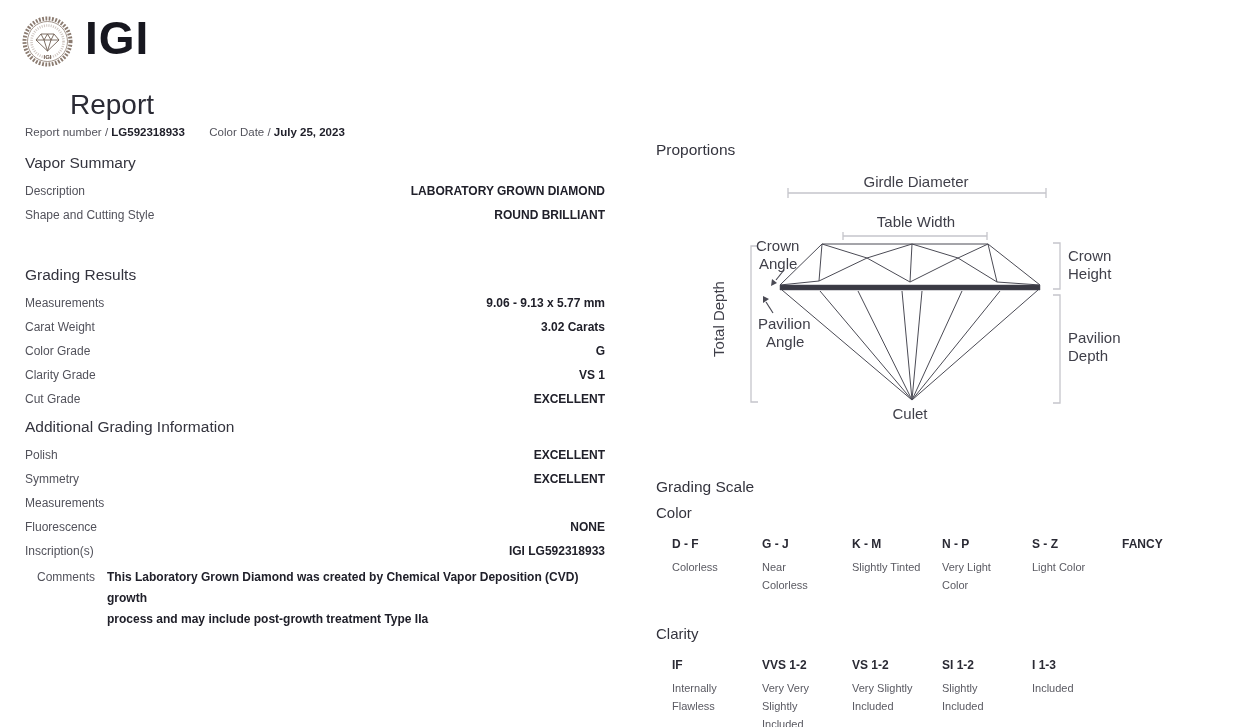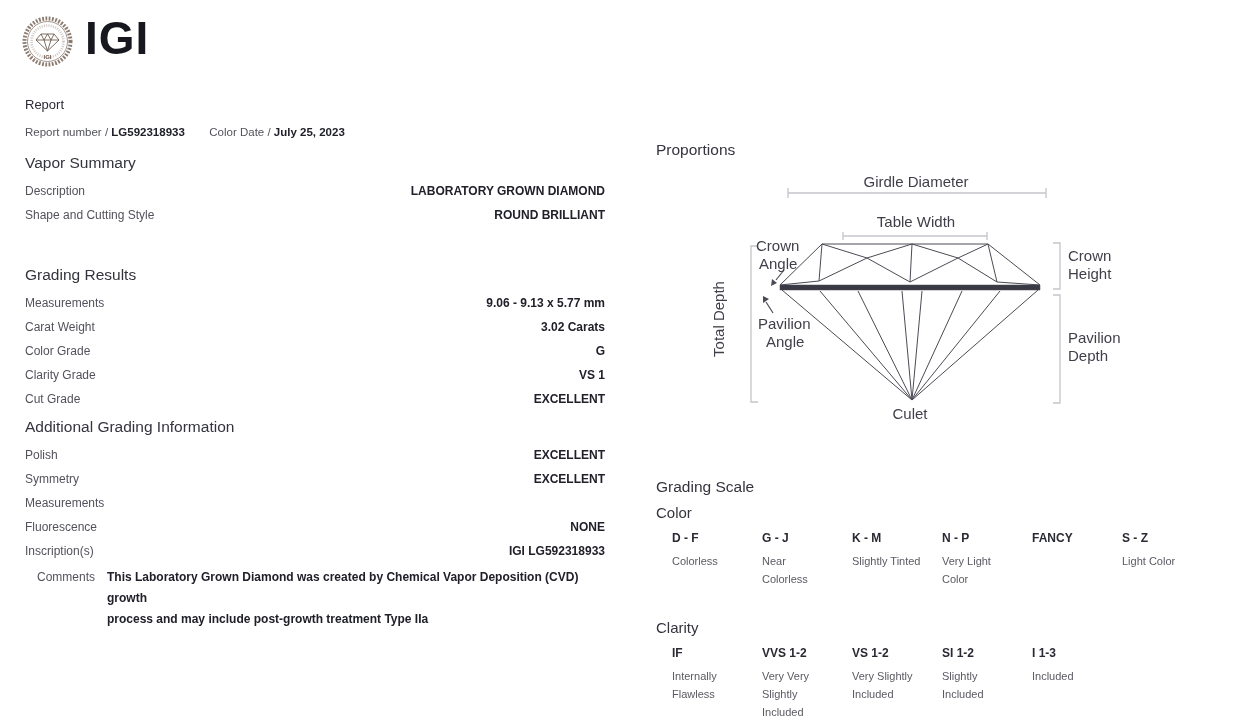--- a/index.html
+++ b/index.html
@@ -6,42 +6,42 @@
   html,body { width:1251px; height:727px; background:#ffffff; overflow:hidden;
               font-family:"Liberation Sans","DejaVu Sans",sans-serif; }
   .page { position:relative; width:1251px; height:727px; background:#fff; }
 
   
   .brand { position:absolute; left:21px; top:15px; display:flex; align-items:flex-start; gap:11px; }
   .wordmark { font-size:46px; font-weight:bold; letter-spacing:1px; color:#17171f; line-height:1; }
 
   
   .left-col { position:absolute; left:25px; top:93px; width:580px; }
-  .h1 { font-size:13px; font-weight:500; color:#2b2b35; line-height:24px; margin-bottom:8px; }
+  .h1 { font-size:28px; font-weight:500; color:#2b2b35; line-height:24px; margin-bottom:8px;margin-left:45px; }
   .meta { font-size:11.5px; color:#52525b; line-height:14px; margin-bottom:14px; }
   .meta b { color:#20202a; }
   .meta .sep { display:inline-block; width:18px; }
   .h2 { font-size:15.5px; font-weight:400; color:#34343e; line-height:20px; }
   .sec-rows { margin-top:6px; }
   .row { display:flex; justify-content:space-between; align-items:baseline; height:24px; line-height:24px; }
   .lbl { font-size:12px; color:#52525b; }
   .val { font-size:12px; font-weight:bold; color:#20202a; text-align:left; }
   .mt-results { margin-top:38px; }
   .mt-additional { margin-top:6px; }
   .comments-row { display:flex; margin-top:4px; }
   .comments-row .lbl { width:82px; flex:none; line-height:20px;text-align:center; }
   .comments-text { font-size:12px; font-weight:bold; color:#20202a; line-height:21px; white-space:pre-line; }
 
   
   .right-col { position:absolute; left:656px; top:140px; width:580px; }
   .diagram { display:block; margin-top:10px; }
   .diagram text { font-size:15px; fill:#3f3f49; }
   .h2-scale { margin-top:37px; }
   .h3 { font-size:15px; font-weight:400; color:#34343e; line-height:17px; margin-top:7px; }
-  .scale-grid { display:flex; padding-left:16px; margin-top:10px; }
+  .scale-grid { display:flex; padding-left:16px; margin-top:16px; }
   .scale-col { width:90px; flex:none; }
   .scale-grade { font-size:12px; font-weight:bold; color:#2a2a34; line-height:14px; }
   .scale-desc { font-size:11px; color:#5a5a62; line-height:18px; margin-top:7px; white-space:pre-line; }
   .mt-clarity { margin-top:31px; }
 </style>
 </head>
 <body>
 
 <div class="page">
 
@@ -196,26 +196,26 @@
       <div class="scale-col">
         <div class="scale-grade">K - M</div>
         <div class="scale-desc">Slightly Tinted</div>
       </div>
       <div class="scale-col">
         <div class="scale-grade">N - P</div>
         <div class="scale-desc">Very Light
 Color</div>
       </div>
       <div class="scale-col">
+        <div class="scale-grade">S - Z</div>
+        <div class="scale-desc">Light Color</div>
+      </div>
+      <div class="scale-col">
         <div class="scale-grade">FANCY</div>
         <div class="scale-desc"></div>
-      </div>
-      <div class="scale-col">
-        <div class="scale-grade">S - Z</div>
-        <div class="scale-desc">Light Color</div>
       </div>
     </div>
 
     <div class="h3 mt-clarity">Clarity</div>
     <div class="scale-grid">
       <div class="scale-col">
         <div class="scale-grade">IF</div>
         <div class="scale-desc">Internally
 Flawless</div>
       </div>

